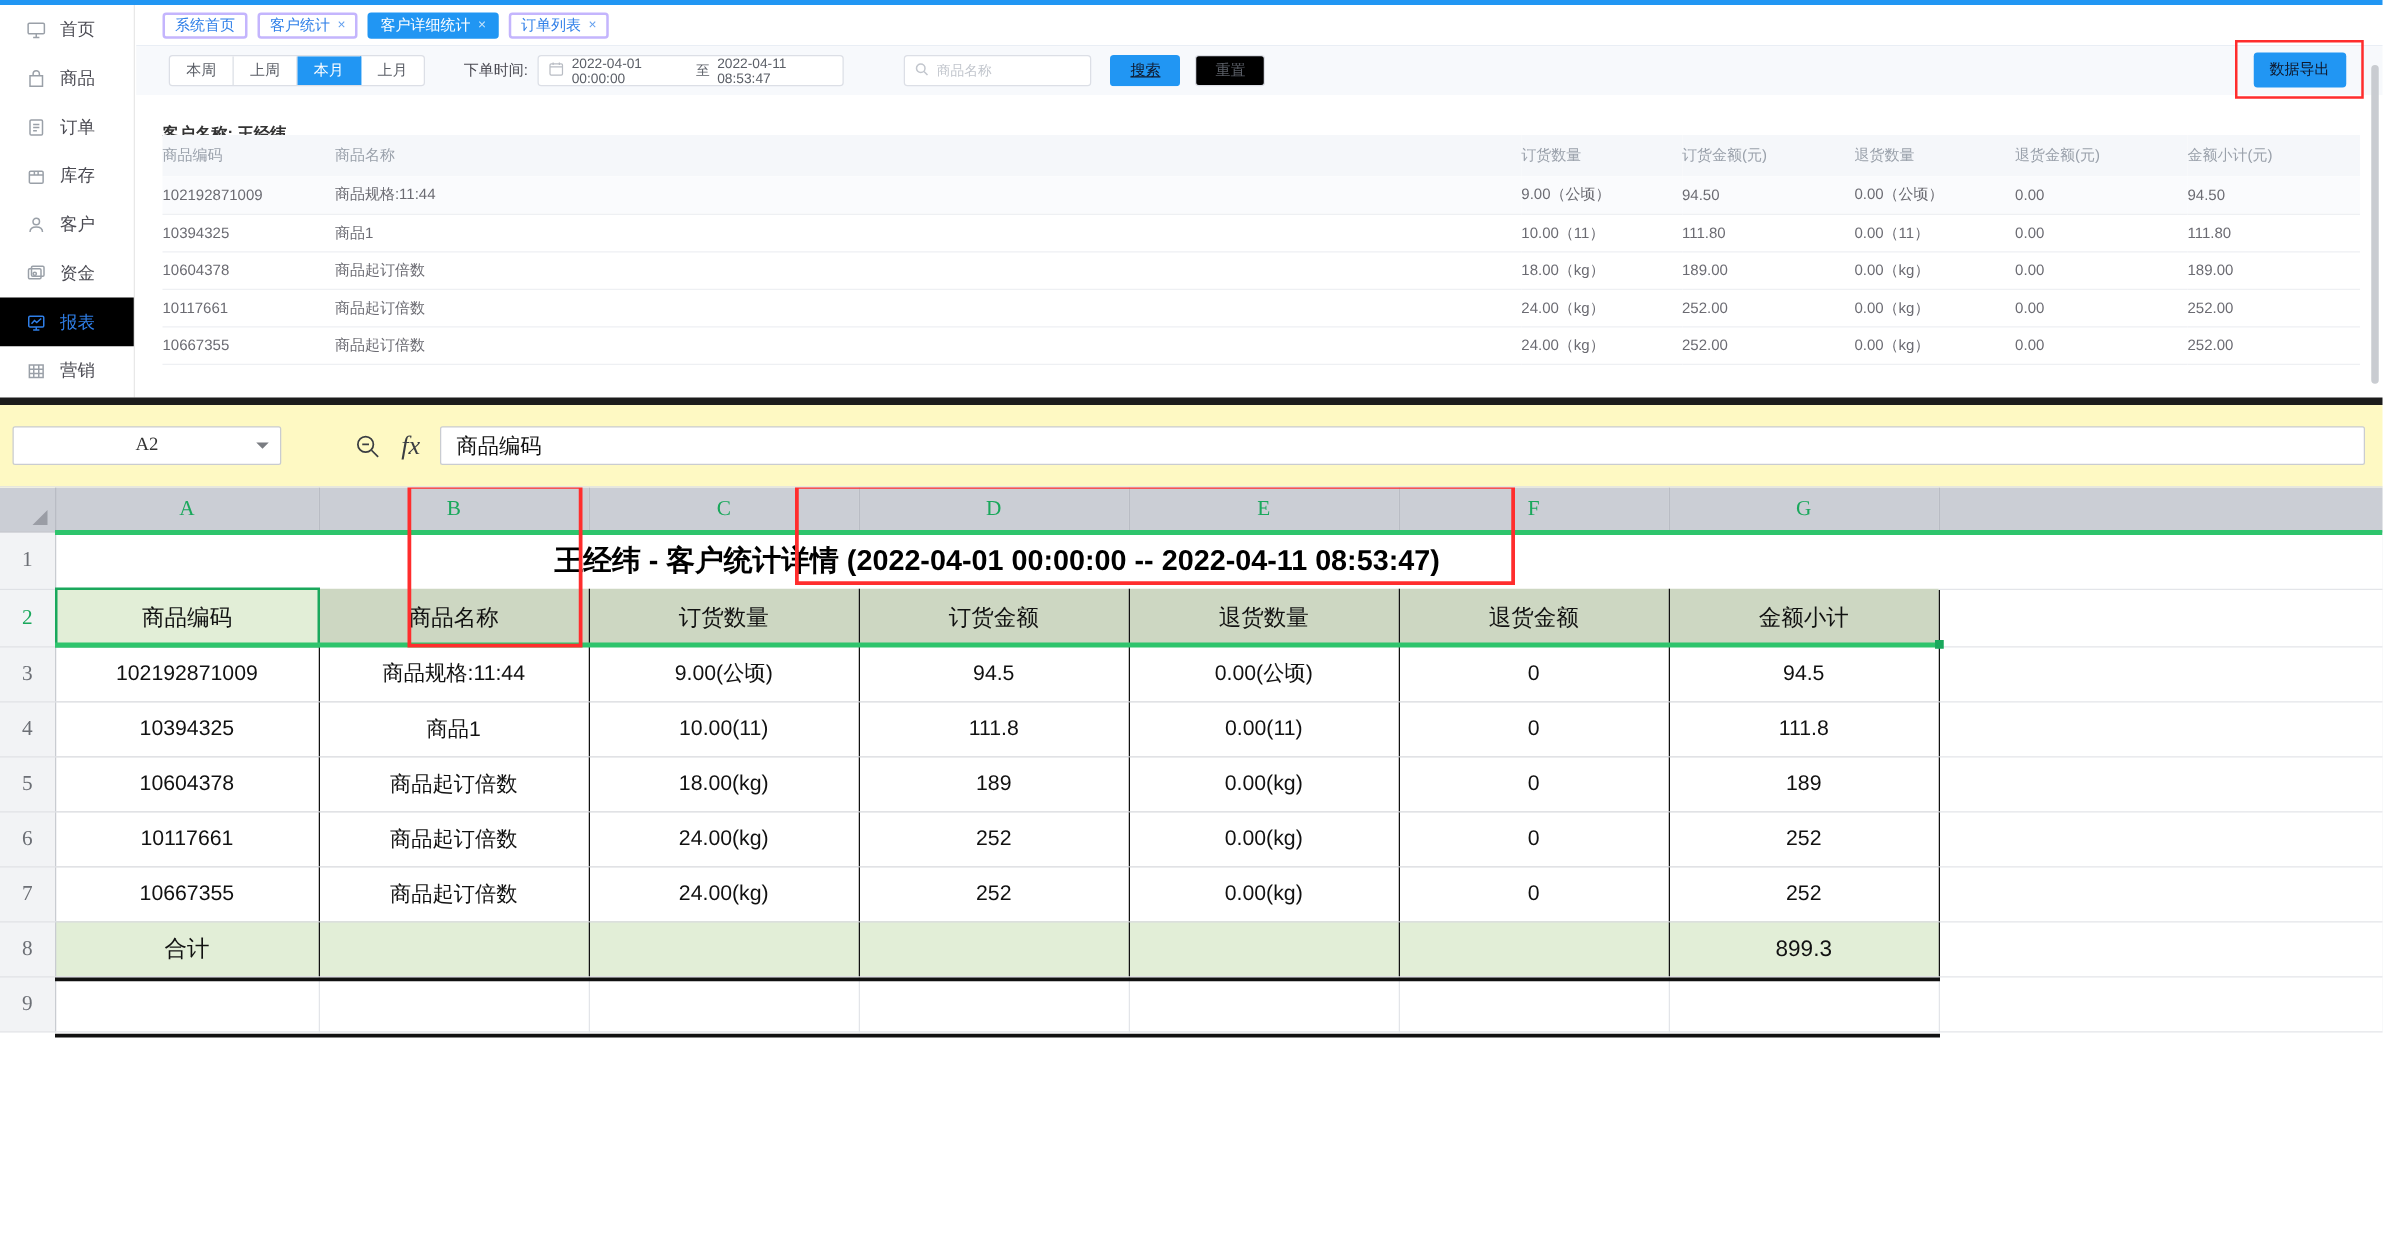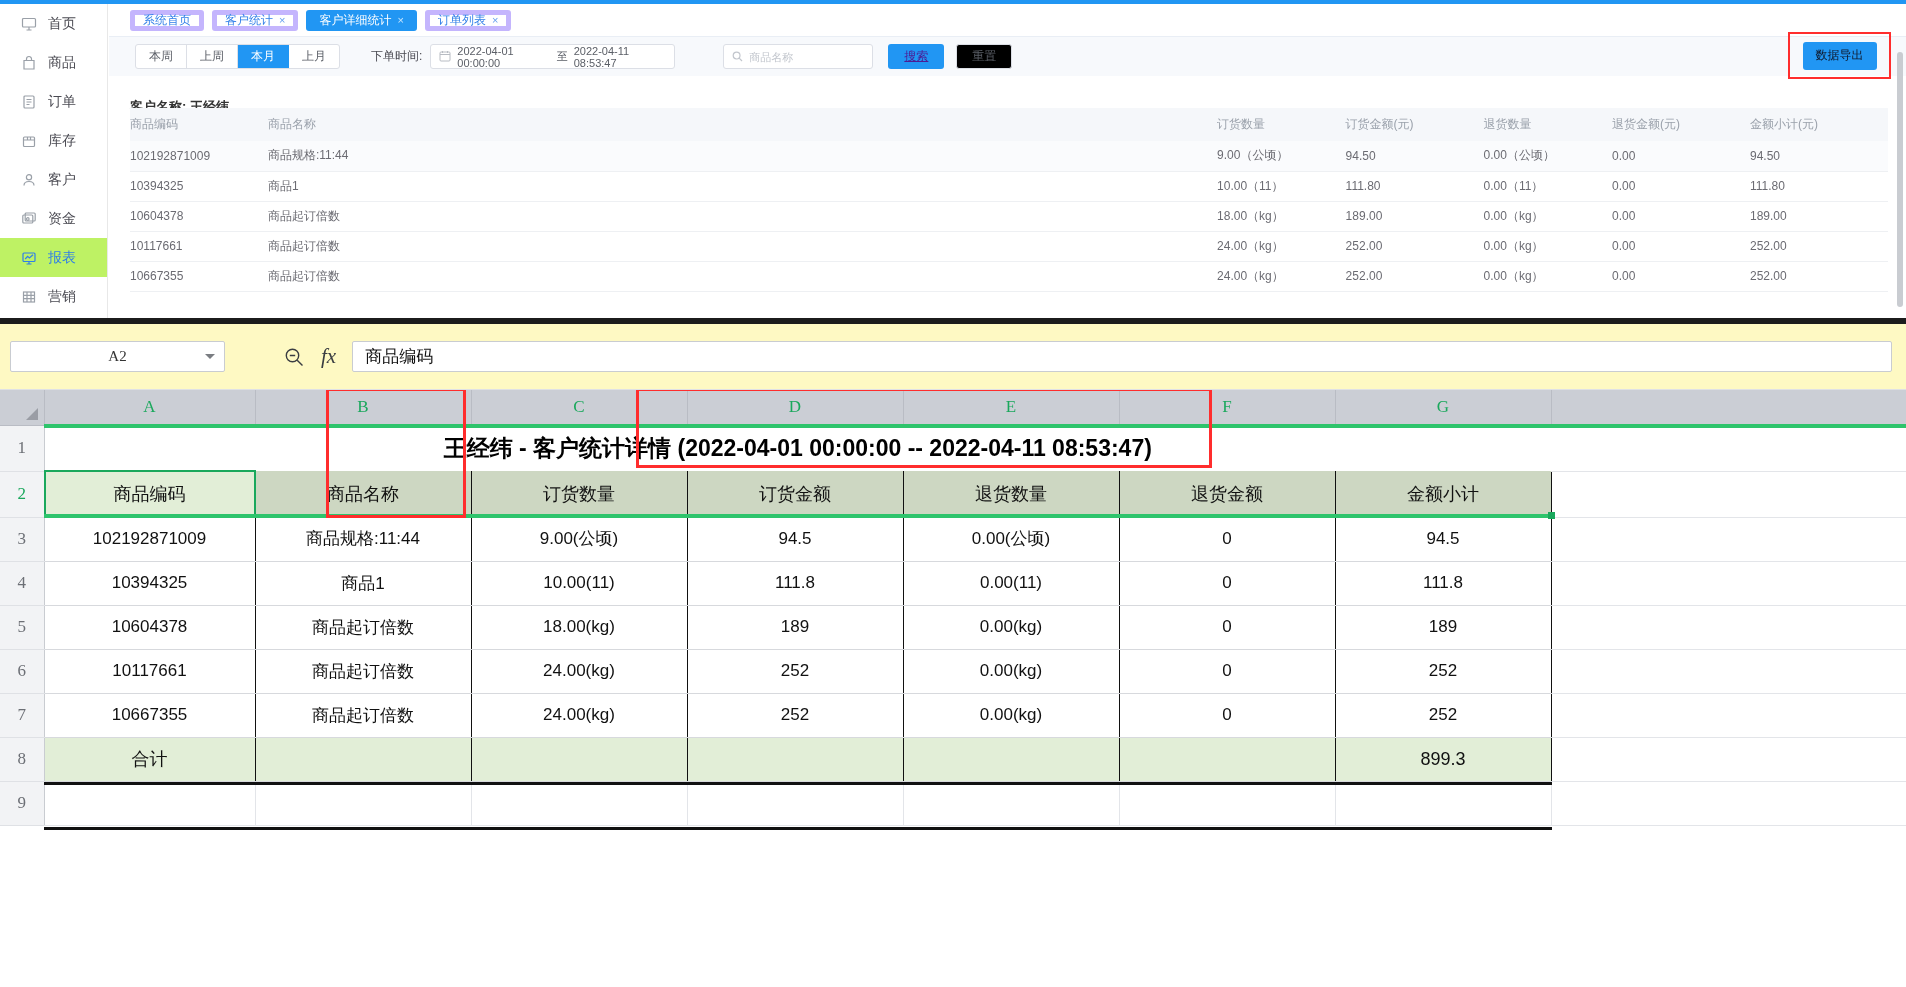--- a/index.html
+++ b/index.html
@@ -15,32 +15,32 @@
 
   
   #sidebar {
     position:absolute; left:0; top:4px; width:108px; height:314px;
     background:#fff; border-right:1px solid #e8e8e8;
   }
   .nav-item {
     display:flex; align-items:center; height:39px; padding-left:21px; gap:11px;
     color:#4a4a52; font-size:14px; cursor:pointer;
   }
-  .nav-item.active { background:#bef264; color:#2f7fe8; }
+  .nav-item.active { background:#000000; color:#2f7fe8; }
   .nav-icon { width:16px; height:16px; display:block; flex:none; }
   .nav-icon svg { display:block; }
 
   
   #tabbar {
     position:absolute; left:109px; top:4px; width:1797px; height:33px;
     background:#fff; display:flex; align-items:center; padding-left:21px; gap:8px;
     border-bottom:1px solid #e9eef5;
   }
   .tab {
-    height:21px; padding:0 8px; border:5px solid #c4b5fd; border-radius:3px;
+    height:21px; padding:0 8px; border:2px solid #c4b5fd; border-radius:3px;
     font-size:12px; color:#2f7fe8; background:#fff;
     display:flex; align-items:center; gap:6px; cursor:pointer; white-space:nowrap;
   }
   .tab.active { background:#2196f3; border-color:#2196f3; color:#fff; }
   .tab .tclose { font-size:11px; opacity:.75; }
 
   
   #filterbar {
     position:absolute; left:109px; top:37px; width:1797px; height:39px;
     background:#f7f9fc; display:flex; align-items:center; padding-left:26px;
@@ -60,21 +60,21 @@
   }
   .searchbox {
     margin-left:48px; width:150px; height:25px; border:1px solid #dcdfe6; border-radius:3px;
     background:#fff; display:flex; align-items:center; gap:6px; padding:0 8px;
   }
   .searchbox input { border:none; outline:none; font-size:11px; width:100%; color:#5a5e66;
     font-family:"Liberation Sans", sans-serif; background:transparent; }
   .searchbox input::placeholder { color:#c2c6cd; }
   .btn { height:25px; padding:0 15px; border-radius:3px; font-size:12px; cursor:pointer;
     display:flex; align-items:center; border:1px solid transparent; }
-  .btn-primary { background:#2196f3; color:#4c1d95;text-decoration:underline; }
+  .btn-primary { background:#2196f3; color:#0f172a;text-decoration:underline; }
   .btn-plain { background:#000000; color:#5a5e66; border-color:#dcdfe6; }
   #btn-search { margin-left:15px; }
   #btn-reset { margin-left:12px; }
 
   
   #export-wrap {
     position:absolute; right:15px; top:32px; width:103px; height:47px;
     border:2px solid #ff2d2d; display:flex; align-items:center; justify-content:center;
   }
   #export-btn { height:28px; padding:0 13px; background:#2196f3; color:#0f172a;

